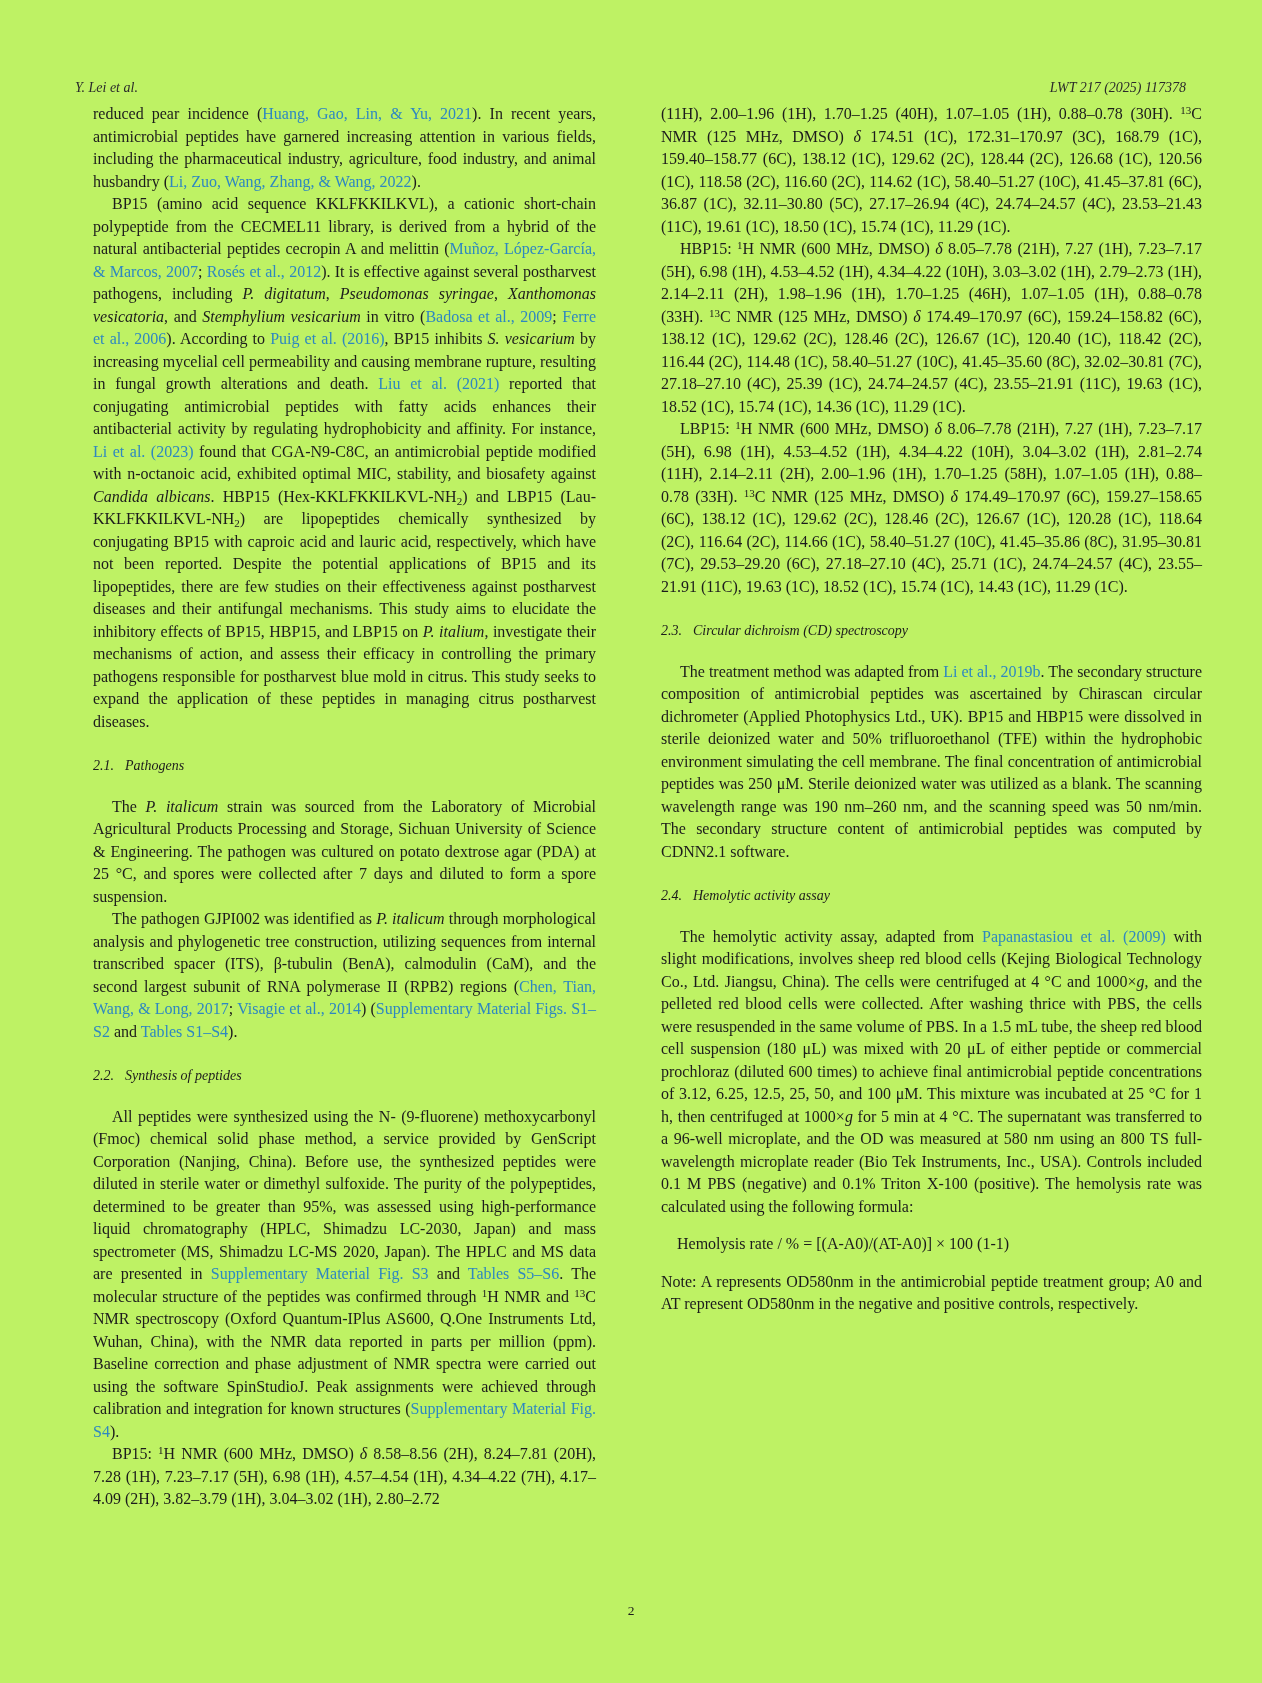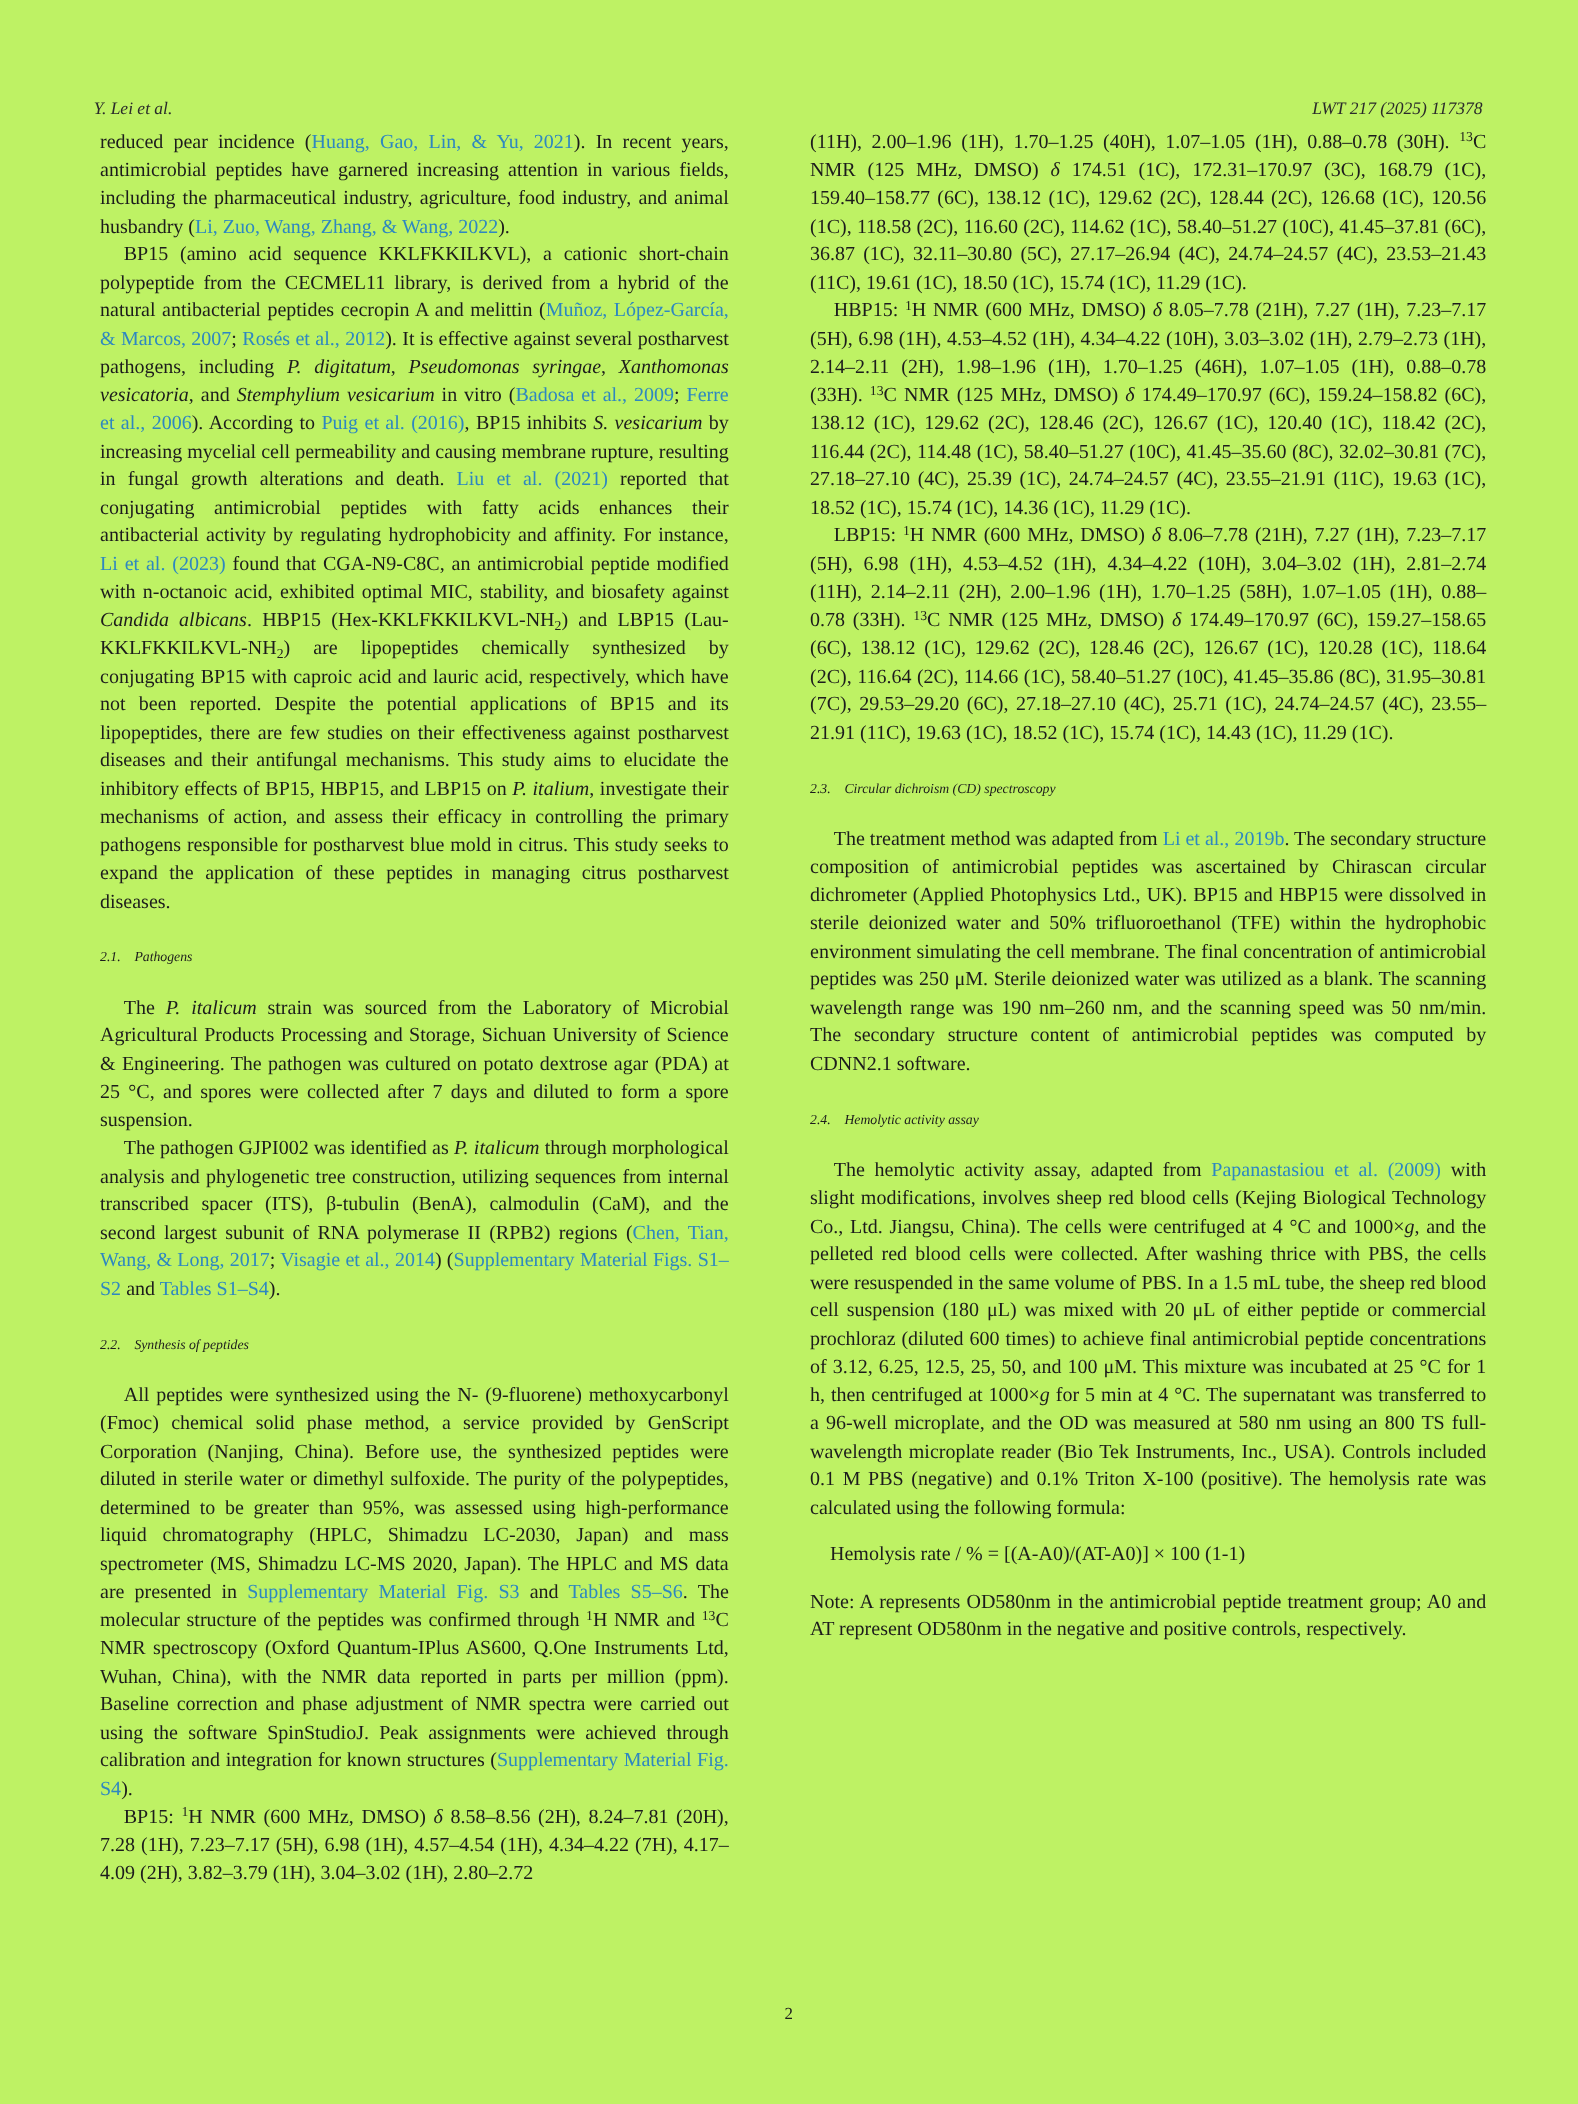--- a/index.html
+++ b/index.html
@@ -7,33 +7,33 @@
     position:relative; width:1262px; height:1683px; background:#bef264;
     font-family:Liberation Serif, serif; color:#1c1c1c;
     overflow:hidden;
   }
   .page-header {
     position:absolute; top:80px; left:75px; right:76px;
     display:flex; justify-content:space-between;
     font-style:italic; font-size:14px; color:#2b2b2b;
   }
   .columns {
-    position:absolute; top:103px; left:80px; right:75px;
+    position:absolute; top:103px; left:93px; right:75px;
     display:flex; gap:65px; align-items:flex-start;
   }
   .col-left  { width:503px; flex:none; }
   .col-right { width:541px; flex:none; }
   p { margin:0; font-size:16px; line-height:22.5px; text-align:justify; }
   p.indent { text-indent:19px; }
   h2 {
     font-size:16.3px; line-height:22.5px; font-weight:700;
     margin:22px 0 24px 0;
   }
   h3 {
-    font-size:11px; line-height:22.5px; font-weight:400; font-style:italic;
+    font-size:14px; line-height:22.5px; font-weight:400; font-style:italic;
     margin:22px 0 18px 0;
   }
   .h-num { margin-right:11px; }
   .formula { margin:15px 0 15px 16px; text-align:left; }
   .run-link { color:#2e87c1; }
   .run-i { font-style:italic; }
   sup.run-sup { font-size:11px; line-height:0; vertical-align:baseline; position:relative; top:-5px; }
   sub.run-sub { font-size:11px; line-height:0; vertical-align:baseline; position:relative; top:3px; }
   .page-footer {
     position:absolute; bottom:64px; left:0; right:0;

